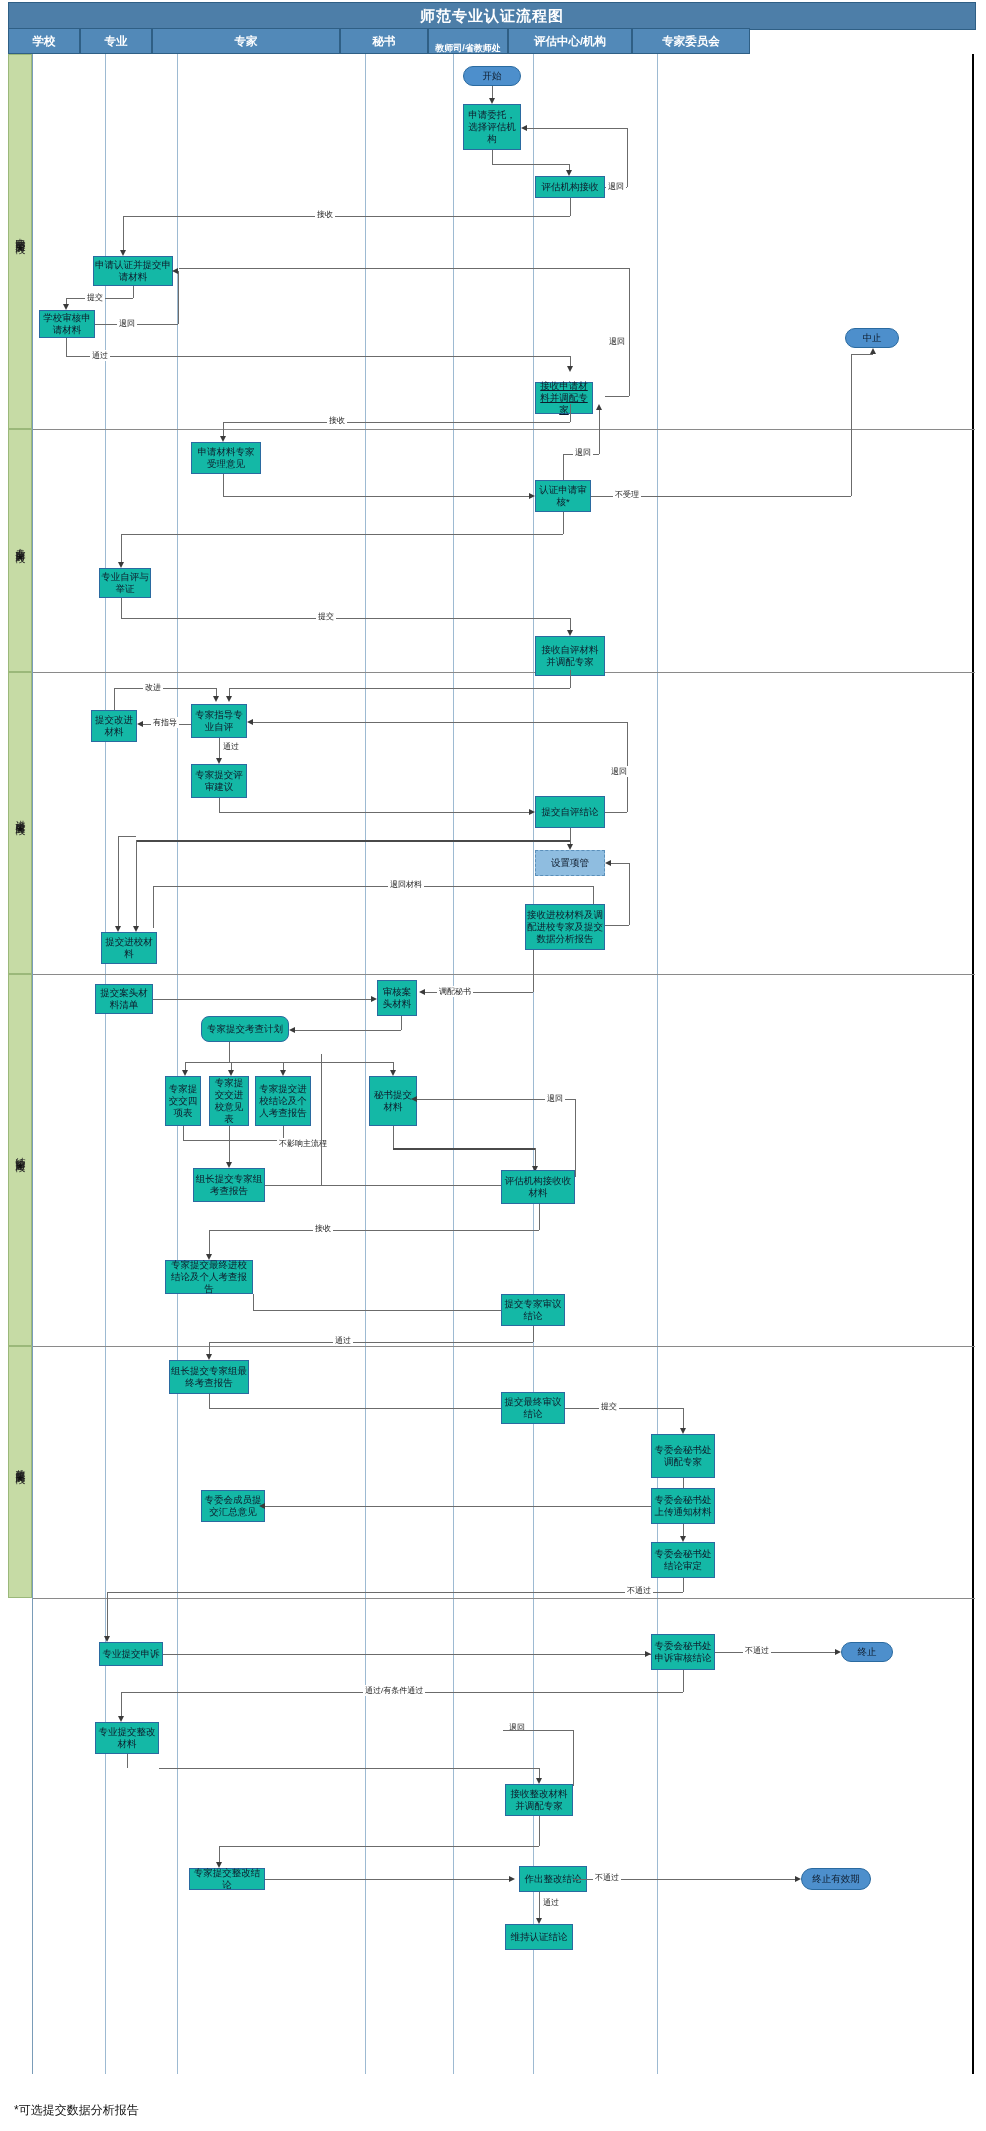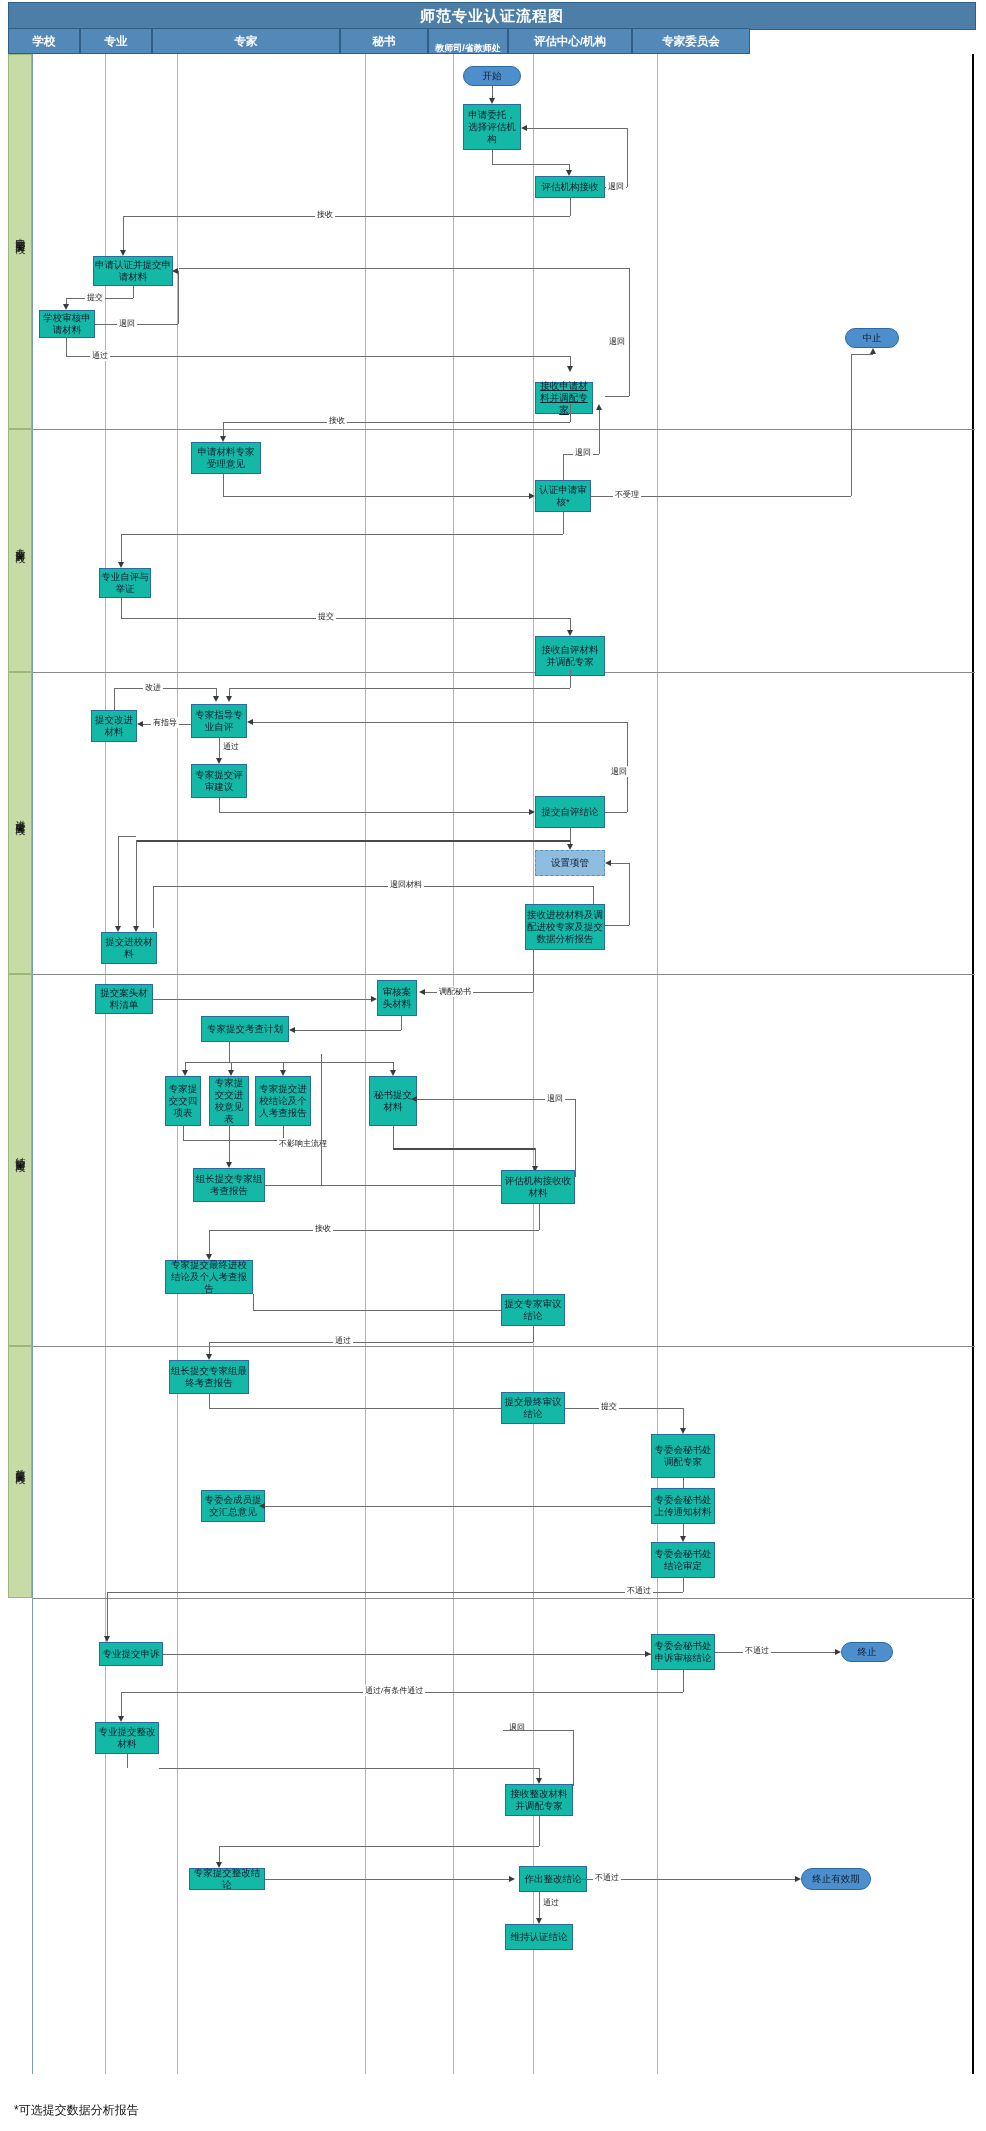--- a/index.html
+++ b/index.html
@@ -329,21 +329,21 @@
 
     <div class="ln lnv" style="left:500px;top:896px;height:42px;"></div>
     <div class="ln lnh" style="left:392px;top:938px;width:108px;"></div>
     <div class="arw left" style="left:386px;top:934.5px;"></div>
     <div class="elabel" style="left:404px;top:932px;">调配秘书</div>
 
     <div class="ln lnv" style="left:368px;top:962px;height:14px;"></div>
     <div class="ln lnh" style="left:262px;top:976px;width:106px;"></div>
     <div class="arw left" style="left:256px;top:972.5px;"></div>
 
-    <div class="node" style="left:168px;top:962px;width:88px;height:26px;">
+    <div class="node" style="left:168px;top:962px;width:88px;height:26px;border-radius:8px;">
       <span>专家提交考查计划</span>
       </div>
 
     <div class="ln lnv" style="left:196px;top:988px;height:20px;"></div>
     <div class="ln lnh" style="left:152px;top:1008px;width:208px;"></div>
     <div class="ln lnv" style="left:152px;top:1008px;height:10px;"></div>
     <div class="ln lnv" style="left:198px;top:1008px;height:10px;"></div>
     <div class="ln lnv" style="left:250px;top:1008px;height:10px;"></div>
     <div class="ln lnv" style="left:360px;top:1008px;height:10px;"></div>
     <div class="arw down" style="left:148.5px;top:1016px;"></div>

